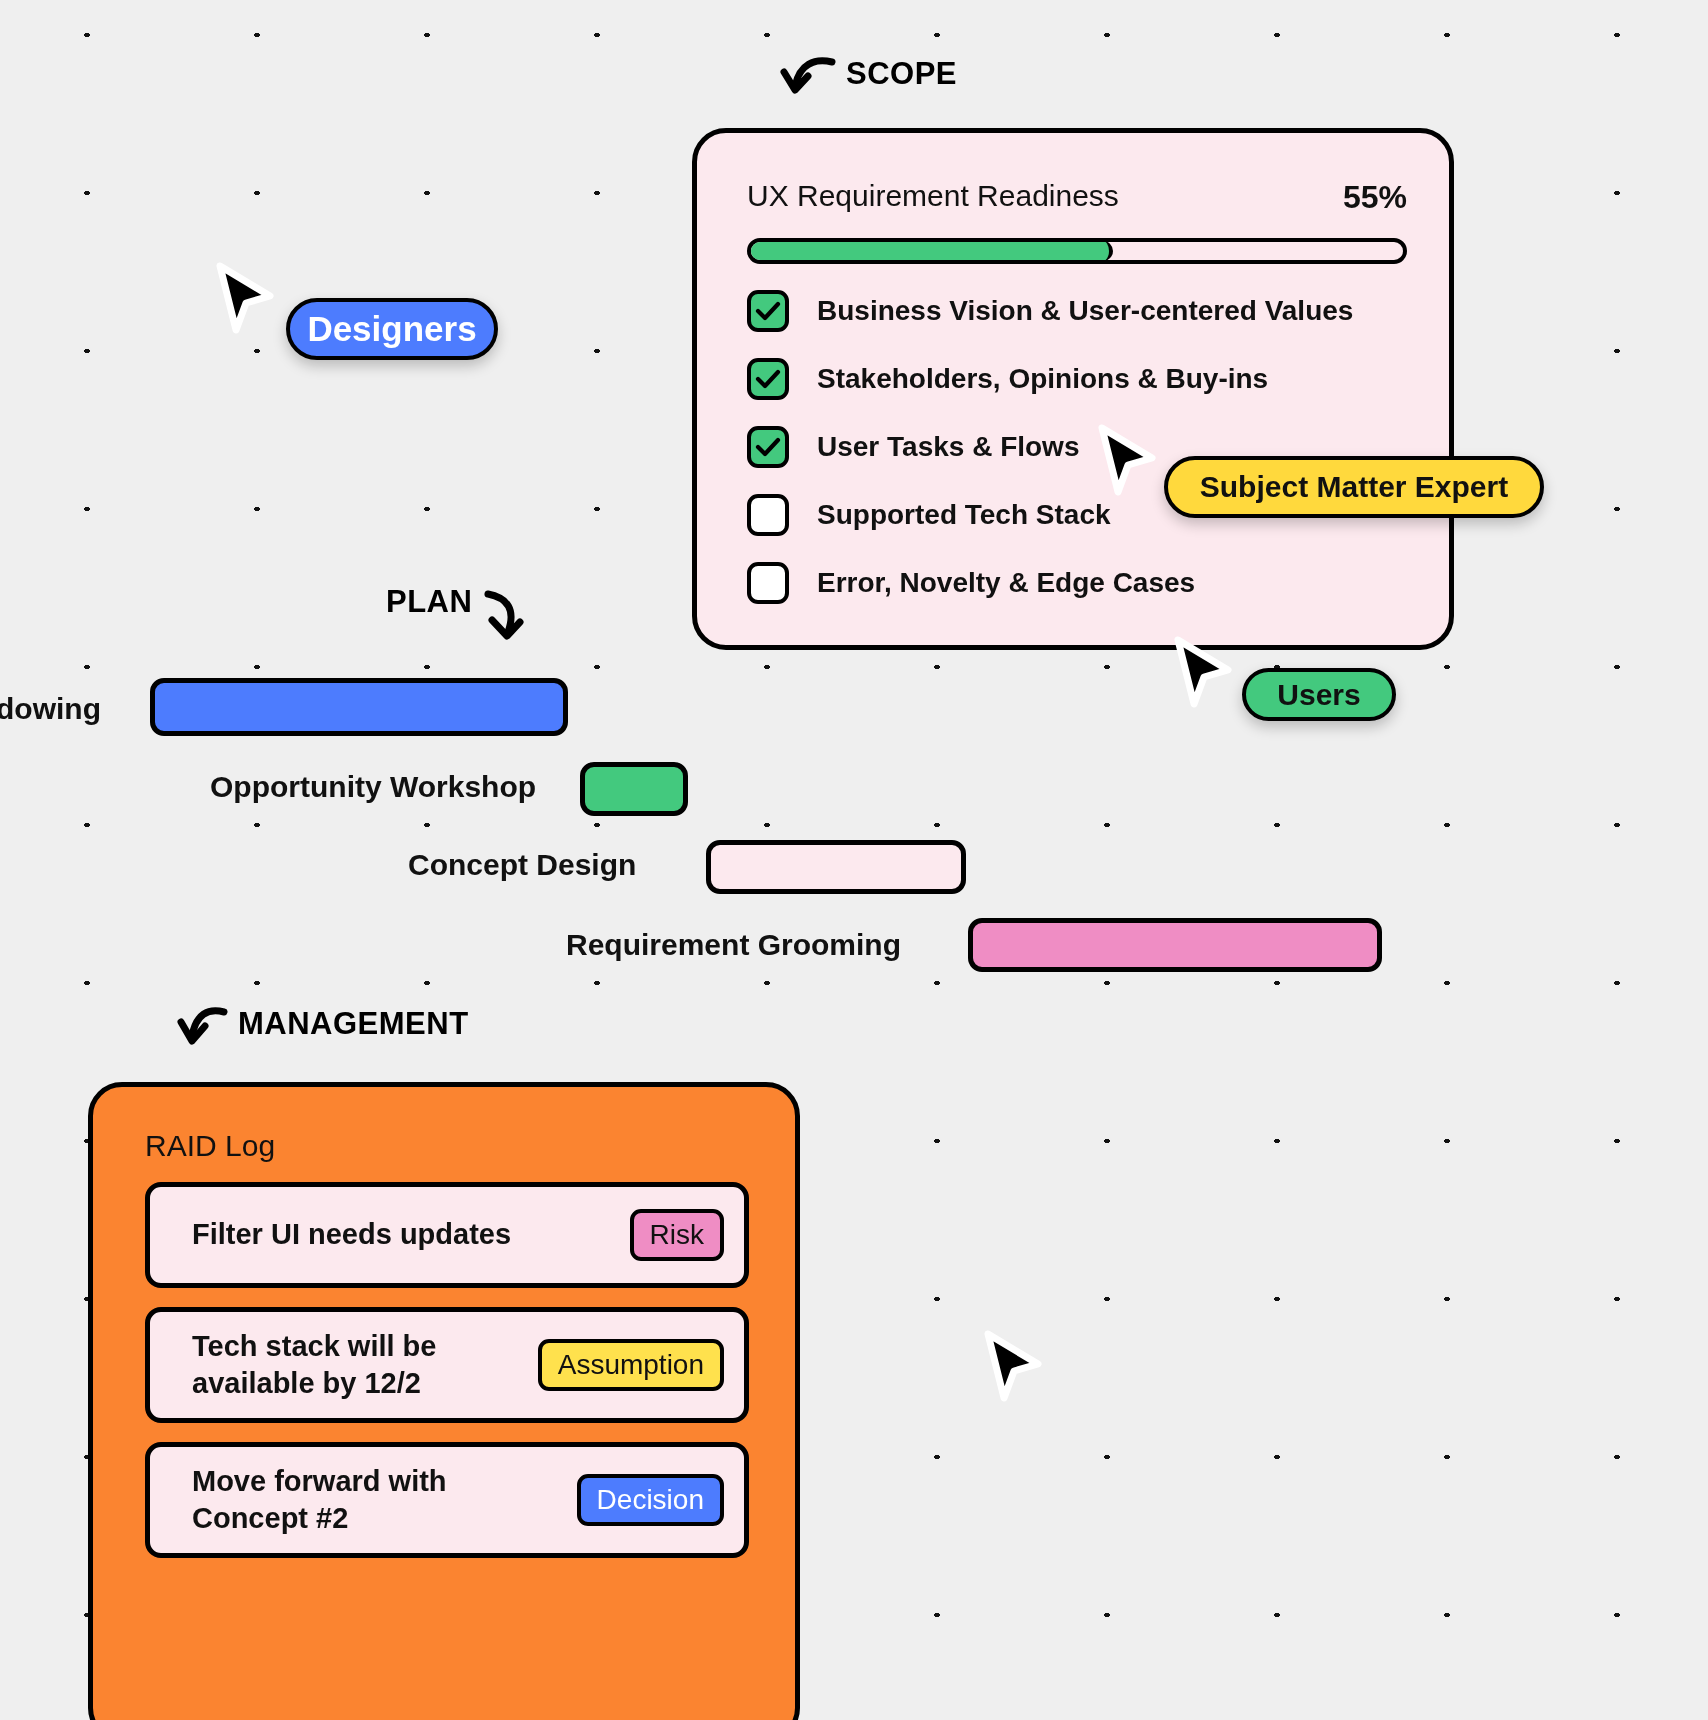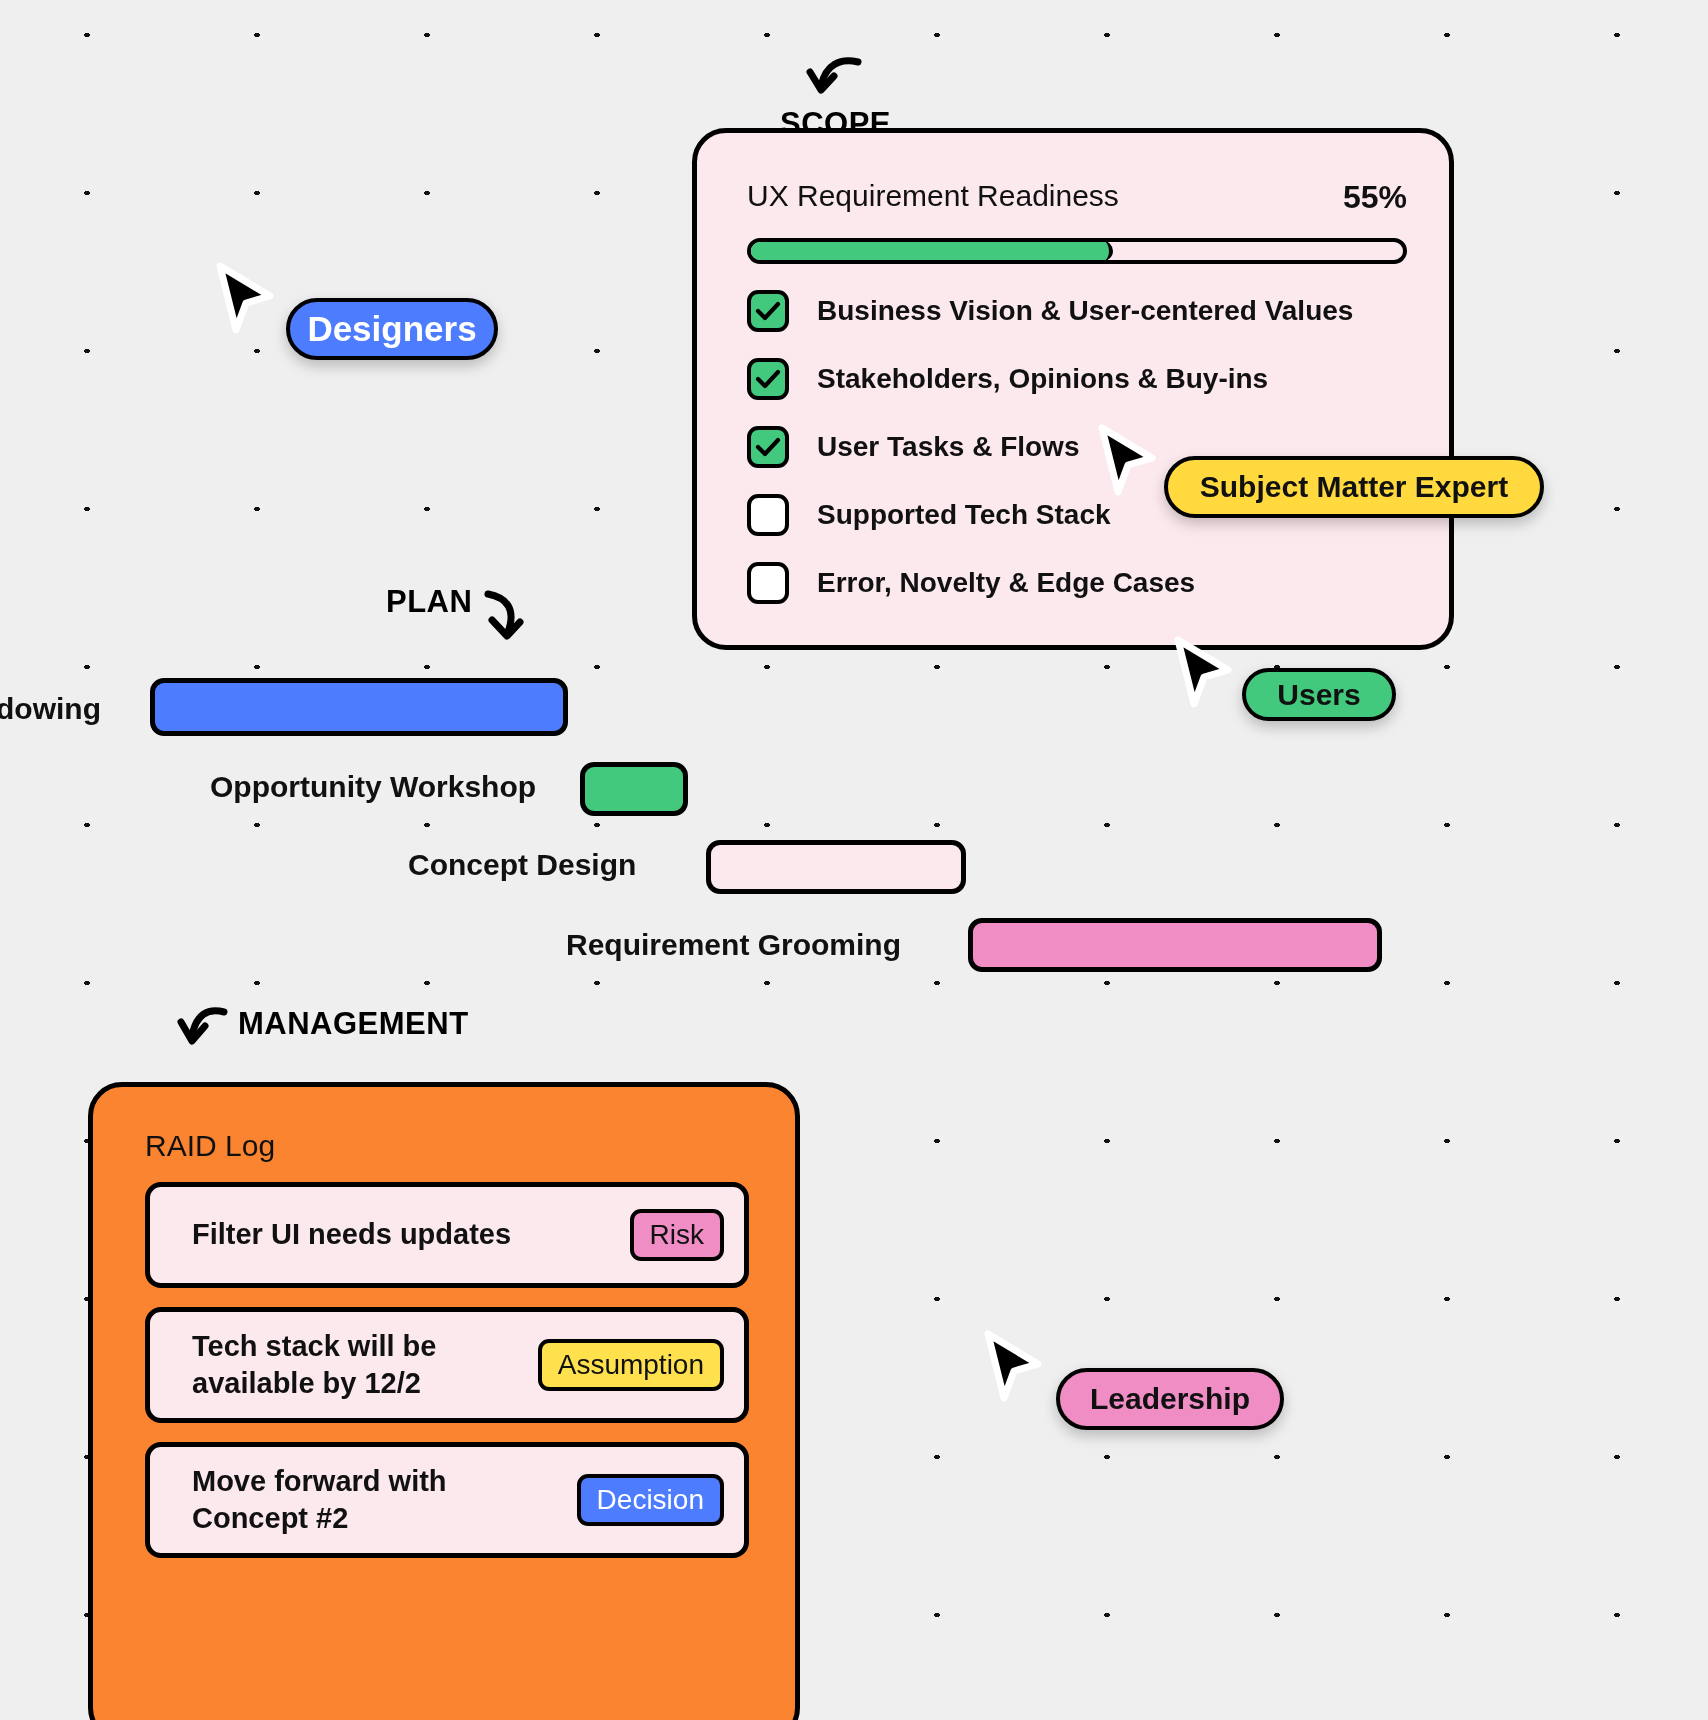--- a/index.html
+++ b/index.html
@@ -198,21 +198,21 @@
     white-space: nowrap;
   }
 </style>
 </head>
 <body>
 
 <div id="canvas">
 
   <div id="dot-grid"></div>
 
-  <div class="annot" style="left:780px; top:48px;flex-direction:column;">
+  <div class="annot" style="left:780px; top:48px;">
     <span>
       <svg class="arrow-svg" width="60" height="52" viewBox="0 0 60 52">
         <path d="M52 14 C 34 10, 20 16, 15 38" fill="none" stroke="#000" stroke-width="7" stroke-linecap="round"></path>
         <path d="M4 24 L15 42 L28 28" fill="none" stroke="#000" stroke-width="7" stroke-linecap="round" stroke-linejoin="round"></path>
       </svg>
     </span>
     <span>SCOPE</span>
   </div>
 
   <div id="scope-card">
@@ -347,17 +347,14 @@
   </div>
   <div class="name-pill" style="left:1242px; top:668px; width:154px; height:53px; background:#43c97e; color:#111111; font-size:30px;">
     <span>Users</span>
   </div>
 
   <div class="cursor" style="left:982px; top:1330px;">
     <svg width="62" height="82" viewBox="0 0 62 82">
       <path d="M6 4 L56 34 L32 41 L22 68 Z" fill="#000" stroke="#fff" stroke-width="7" stroke-linejoin="round"></path>
     </svg>
   </div>
-  <div class="name-pill" style="left:1056px; top:1368px; width:228px; height:62px; background:#ef8dc4; color:#111111; font-size:30px;">
-    <span>Leadership</span>
-  </div>
 
 </div>
 
 </body></html>

